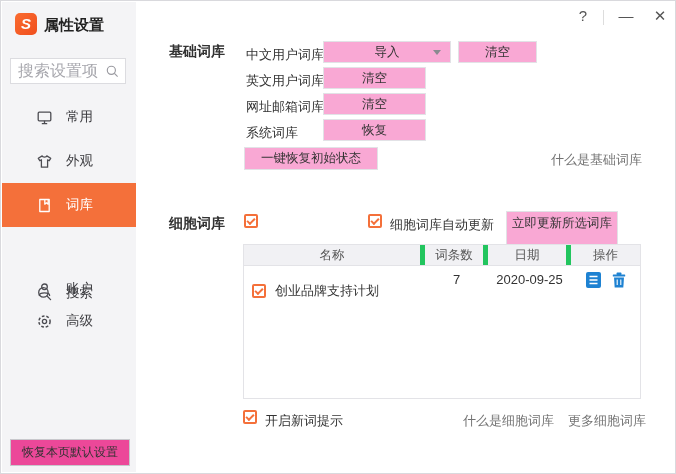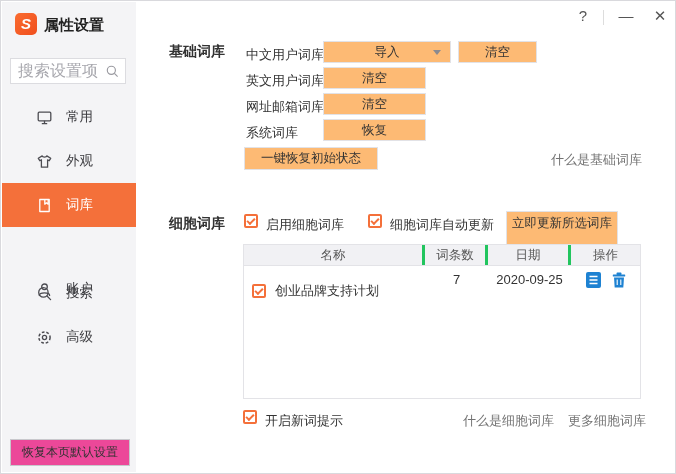--- a/index.html
+++ b/index.html
@@ -33,41 +33,41 @@
   .nav-item.sel { background:#f4703a; color:#fff; }
   .nav-item.sel .nicon { color:#fff; }
 
   .restore-defaults { position:absolute; left:8px; top:437px; width:120px; height:27px;
                       border:1px solid #c8c8cc; background:#ec4899; font-size:12px; color:#333;
                       text-align:center; line-height:25px; cursor:default; }
 
   
   .section-label { position:absolute; font-size:14px; font-weight:bold; color:#333; }
   .lbl { position:absolute; font-size:13px; color:#333; }
-  .btn { position:absolute; height:22px; background:#fdba74; border:1px solid #e2e2e6;
+  .btn { position:absolute; height:22px; background:#f9a8d4; border:1px solid #e2e2e6;
          font-size:12.5px; color:#333; text-align:center; line-height:20px; cursor:default; }
   .btn.big { height:23px; line-height:21px; }
   .caret { position:absolute; right:9px; top:8px; width:0; height:0;
            border-left:4px solid transparent; border-right:4px solid transparent;
            border-top:5px solid #8a8a90; }
   .link { position:absolute; font-size:13px; color:#737373; cursor:pointer; }
 
   .cb { display:inline-block; width:14px; height:14px; border:2px solid #f4703a; border-radius:2px;
         background:#fff; position:relative; flex:none; }
   .cb::after { content:""; position:absolute; left:1px; top:2px; width:6px; height:3px;
                border-left:2px solid #f4703a; border-bottom:2px solid #f4703a; transform:rotate(-45deg); }
   .cb.abs { position:absolute; }
 
   
   .dict-table { position:absolute; left:242px; top:243px; width:398px; height:155px;
                 border:1px solid #e3e3e7; background:#fff; }
   .thead { display:flex; height:21px; background:#f1f1f4; border-bottom:1px solid #e3e3e7;
            font-size:12.5px; color:#555; }
   .thead .th { display:flex; align-items:center; justify-content:center; height:100%; }
-  .thead .th.sep { border-right:3px solid #22c55e;text-align:right; }
+  .thead .th.sep { border-right:5px solid #22c55e;text-align:right; }
   .c-name { width:181px; } .c-count { width:63px; } .c-date { width:83px; } .c-ops { flex:1; }
   .trow { display:flex; align-items:center; height:27px; font-size:13px; color:#333; }
   .trow .name-cell { width:181px; display:flex; align-items:center; gap:9px; padding-left:8px;margin-top:23px; }
   .trow .num-cell { width:63px; text-align:center; }
   .trow .date-cell { width:83px; text-align:center; }
   .trow .ops-cell { flex:1; display:flex; align-items:center; justify-content:center; gap:11px; }
   .ops-cell svg { cursor:pointer; }
 </style>
 </head>
 <body>
@@ -135,21 +135,21 @@
     <div class="nav-item" style="top:269px;">
       <span class="nicon">
         <svg width="17" height="17" viewBox="0 0 17 17" fill="none" stroke="currentColor" stroke-width="1.3" stroke-linecap="round">
           <circle cx="7.4" cy="7.4" r="4.7"></circle>
             <path d="M11 11 L14.6 14.6"></path>
         </svg>
       </span>
       <span class="nlabel">搜索</span>
     </div>
 
-    <div class="nav-item" style="top:313px;">
+    <div class="nav-item" style="top:297px;">
       <span class="nicon">
         <svg width="17" height="17" viewBox="0 0 17 17" fill="none" stroke="currentColor" stroke-width="1.5">
           <circle cx="8.5" cy="8.5" r="5.6" stroke-dasharray="2.7 1.9"></circle>
             <circle cx="8.5" cy="8.5" r="2.1" stroke-width="1.3"></circle>
         </svg>
       </span>
       <span class="nlabel">高级</span>
     </div>
 
     <div class="restore-defaults">恢复本页默认设置</div>
@@ -172,21 +172,20 @@
 
   <div class="lbl" style="left:245px; top:123px;">系统词库</div>
   <div class="btn" style="left:322px; top:118px; width:103px;">恢复</div>
 
   <div class="btn big" style="left:243px; top:146px; width:134px;">一键恢复初始状态</div>
   <a class="link" style="left:550px; top:150px;">什么是基础词库</a>
 
   <div class="section-label" style="left:168px; top:214px;">细胞词库</div>
 
   <span class="cb abs" style="left:243px; top:213px;"></span>
-  <div class="lbl" style="left:265px; top:215px;">启用细胞词库</div>
 
   <span class="cb abs" style="left:367px; top:213px;"></span>
   <div class="lbl" style="left:389px; top:215px;">细胞词库自动更新</div>
 
   <div class="btn" style="left:505px; top:210px; width:112px; height:38px; line-height:22px;">立即更新所选词库</div>
 
   <div class="dict-table">
     <div class="thead">
       <span class="th c-name sep">名称</span>
       <span class="th c-count sep">词条数</span>

